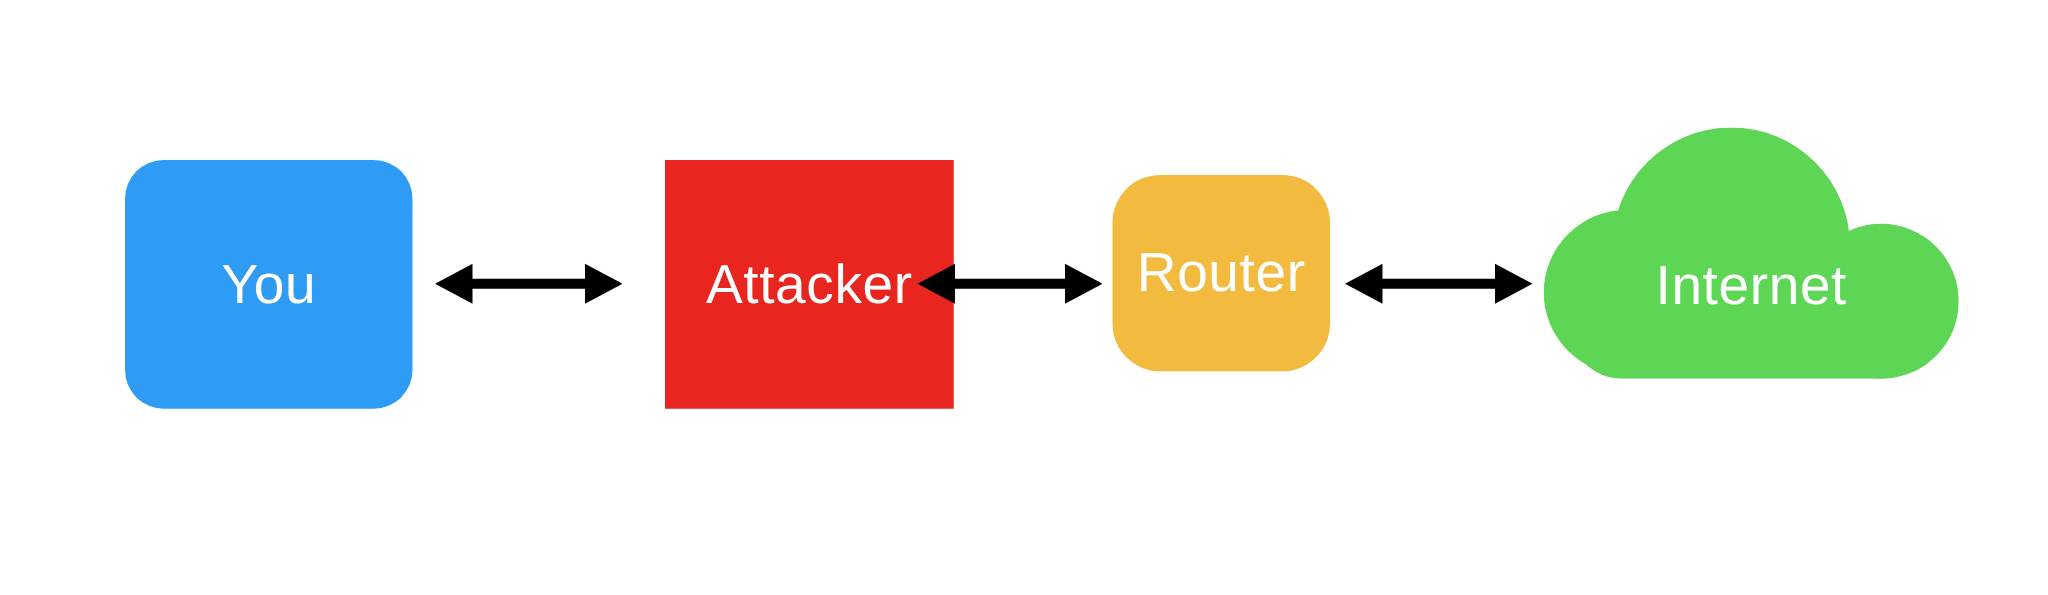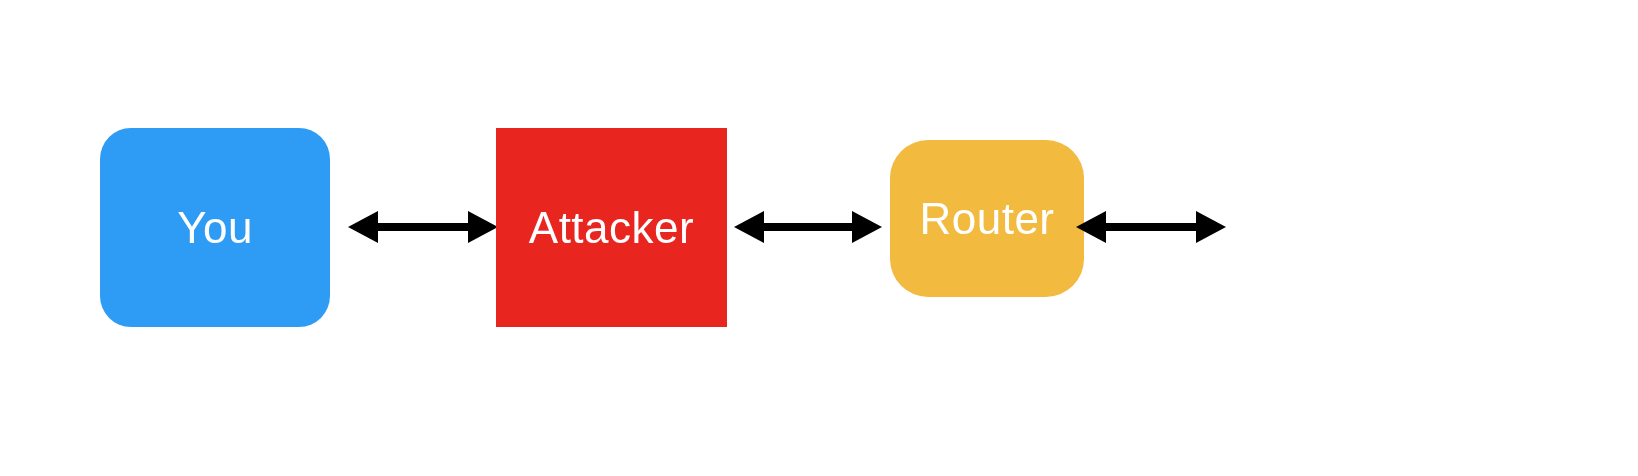--- a/index.html
+++ b/index.html
@@ -37,21 +37,21 @@
   }
   .node-attacker {
     left: 496px;
     top: 128px;
     width: 231px;
     height: 199px;
   }
   .node-router {
     left: 890px;
     top: 140px;
-    width: 194px;
+    width: 174px;
     height: 157px;
     border-radius: 38px;
   }
   .node-internet {
     left: 1235px;
     top: 102px;
     width: 332px;
     height: 201px;
     background: transparent !important;
   }
@@ -87,21 +87,21 @@
   </div>
 
   <div class="arrow arrow-1" style="color: rgb(0, 0, 0);">
     <svg viewBox="0 0 150 40" preserveAspectRatio="none">
       <line x1="24" y1="20" x2="126" y2="20" stroke="currentColor" stroke-width="8"></line>
       <polygon points="0,20 30,4 30,36" fill="currentColor"></polygon>
       <polygon points="150,20 120,4 120,36" fill="currentColor"></polygon>
     </svg>
   </div>
 
-  <div class="node node-attacker" style="background-color: rgb(232, 38, 31);">
+  <div class="node node-attacker" style="background-color: rgb(232, 38, 31); margin-left: 36px;">
     <span class="node-label">Attacker</span>
   </div>
 
   <div class="arrow arrow-2" style="color: rgb(0, 0, 0);">
     <svg viewBox="0 0 148 40" preserveAspectRatio="none">
       <line x1="24" y1="20" x2="124" y2="20" stroke="currentColor" stroke-width="8"></line>
       <polygon points="0,20 30,4 30,36" fill="currentColor"></polygon>
       <polygon points="148,20 118,4 118,36" fill="currentColor"></polygon>
     </svg>
   </div>
@@ -111,14 +111,25 @@
   </div>
 
   <div class="arrow arrow-3" style="color: rgb(0, 0, 0);">
     <svg viewBox="0 0 150 40" preserveAspectRatio="none">
       <line x1="24" y1="20" x2="126" y2="20" stroke="currentColor" stroke-width="8"></line>
       <polygon points="0,20 30,4 30,36" fill="currentColor"></polygon>
       <polygon points="150,20 120,4 120,36" fill="currentColor"></polygon>
     </svg>
   </div>
 
+  <div class="node node-internet" style="color: rgb(94, 214, 85);">
+    <svg class="cloud-svg" viewBox="0 0 332 201">
+      <g fill="currentColor">
+        <circle cx="150" cy="95" r="95"></circle>
+        <circle cx="66" cy="132" r="66"></circle>
+        <circle cx="270" cy="139" r="62"></circle>
+        <rect x="20" y="115" width="292" height="86" rx="43"></rect>
+      </g>
+    </svg>
+    <span class="node-label">Internet</span>
+  </div>
 
 </div>
 
 </body></html>

